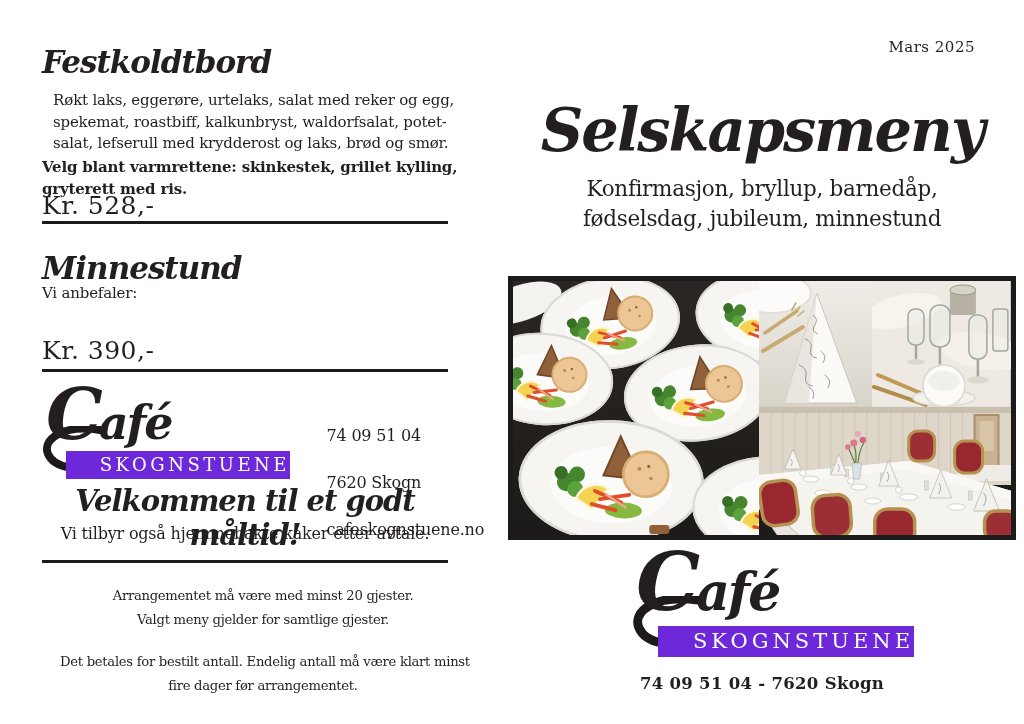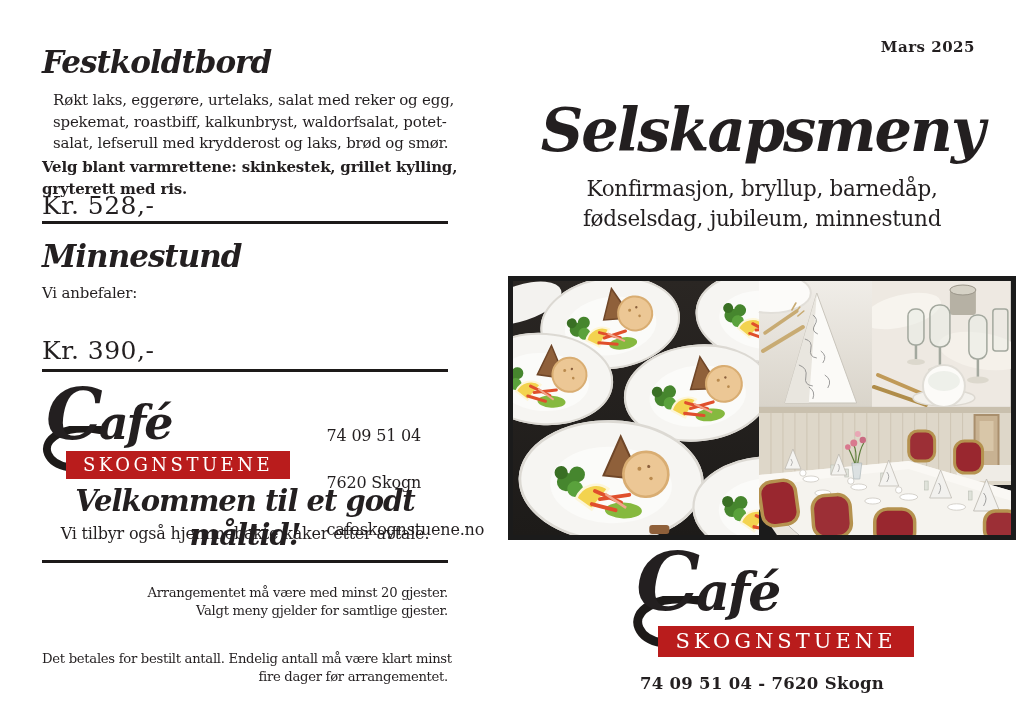--- a/index.html
+++ b/index.html
@@ -10,31 +10,31 @@
   
   .lcol{left:42px;width:406px;}
   .script{font-style:italic;font-weight:700;letter-spacing:-1px;}
   .h-menu{font-size:31px;}
   .body-text{font-size:15px;line-height:21.7px;letter-spacing:-0.2px;}
   .price{font-size:25px;text-align:left;letter-spacing:0.5px;}
   .rule{height:3px;background:#1d1a19;}
   .contact{font-size:16px;line-height:23.5px;letter-spacing:-0.2px;}
   .welcome-h{font-size:29px;text-align:center;}
   .welcome-n{font-size:16px;text-align:center;letter-spacing:-0.2px;}
-  .terms{font-size:13.2px;line-height:18px;text-align:right;letter-spacing:-0.3px;}
+  .terms{font-size:13.2px;line-height:24px;text-align:center;letter-spacing:-0.3px;margin-left:18px;}
   
-  .date{font-size:15px;font-weight:700;letter-spacing:0.5px;}
+  .date{font-size:15px;font-weight:400;letter-spacing:0.5px;}
   .title{font-size:59px;text-align:center;letter-spacing:-2px;}
   .subtitle{font-size:21.5px;line-height:30px;text-align:center;letter-spacing:-0.3px;}
   .address{font-size:16.5px;font-weight:700;text-align:center;letter-spacing:0.3px;margin-top:12px;}
   
   .logo{position:absolute;}
   .logo .cafe{position:absolute;z-index:2;font-style:italic;font-weight:700;letter-spacing:-2px;}
   .logo .cafe::first-letter{font-size:1.55em;letter-spacing:-4px;}
-  .logo .bar{position:absolute;background:#b91c1c;color:#ffffff;text-align:center;
+  .logo .bar{position:absolute;background:#6d28d9;color:#ffffff;text-align:right;
              font-weight:400;z-index:1;}
   .logo .tail{position:absolute;z-index:0;}
   .logo-sm{left:42px;top:396px;width:252px;height:86px;}
   .logo-sm .cafe{left:4px;top:-10px;font-size:46px;line-height:56px;}
   .logo-sm .bar{left:24px;top:55px;width:224px;height:28px;font-size:18px;
                 letter-spacing:3.5px;line-height:28px;}
   .logo-lg{left:632px;top:562px;width:284px;height:96px;}
   .logo-lg .cafe{left:4px;top:-12px;font-size:52px;line-height:64px;}
   .logo-lg .bar{left:26px;top:64px;width:256px;height:31px;font-size:21px;
                 letter-spacing:4px;line-height:31px;}
@@ -59,21 +59,21 @@
 spekemat, roastbiff, kalkunbryst, waldorfsalat, potet-
 salat, lefserull med krydderost og laks, brød og smør.</div>
 
   <div class="abs lcol body-text pre" style="top:157px;font-weight:bold;">Velg blant varmrettene: skinkestek, grillet kylling,
 gryterett med ris.</div>
 
   <div class="abs lcol price" style="top:191px;">Kr. 528,-</div>
 
   <div class="abs lcol rule" style="top:221px;"></div>
 
-  <div class="abs lcol script h-menu" style="top:238px;">Minnestund</div>
+  <div class="abs lcol script h-menu" style="top:250px;">Minnestund</div>
 
   <div class="abs lcol body-text pre" style="top:283px;">Vi anbefaler:</div>
 
 
   <div class="abs lcol price" style="top:336px;">Kr. 390,-</div>
 
   <div class="abs lcol rule" style="top:369px;"></div>
 
   <div class="logo logo-sm">
     <svg class="tail" style="left:-2px;top:30px;" width="66" height="48" viewBox="0 0 66 48">

